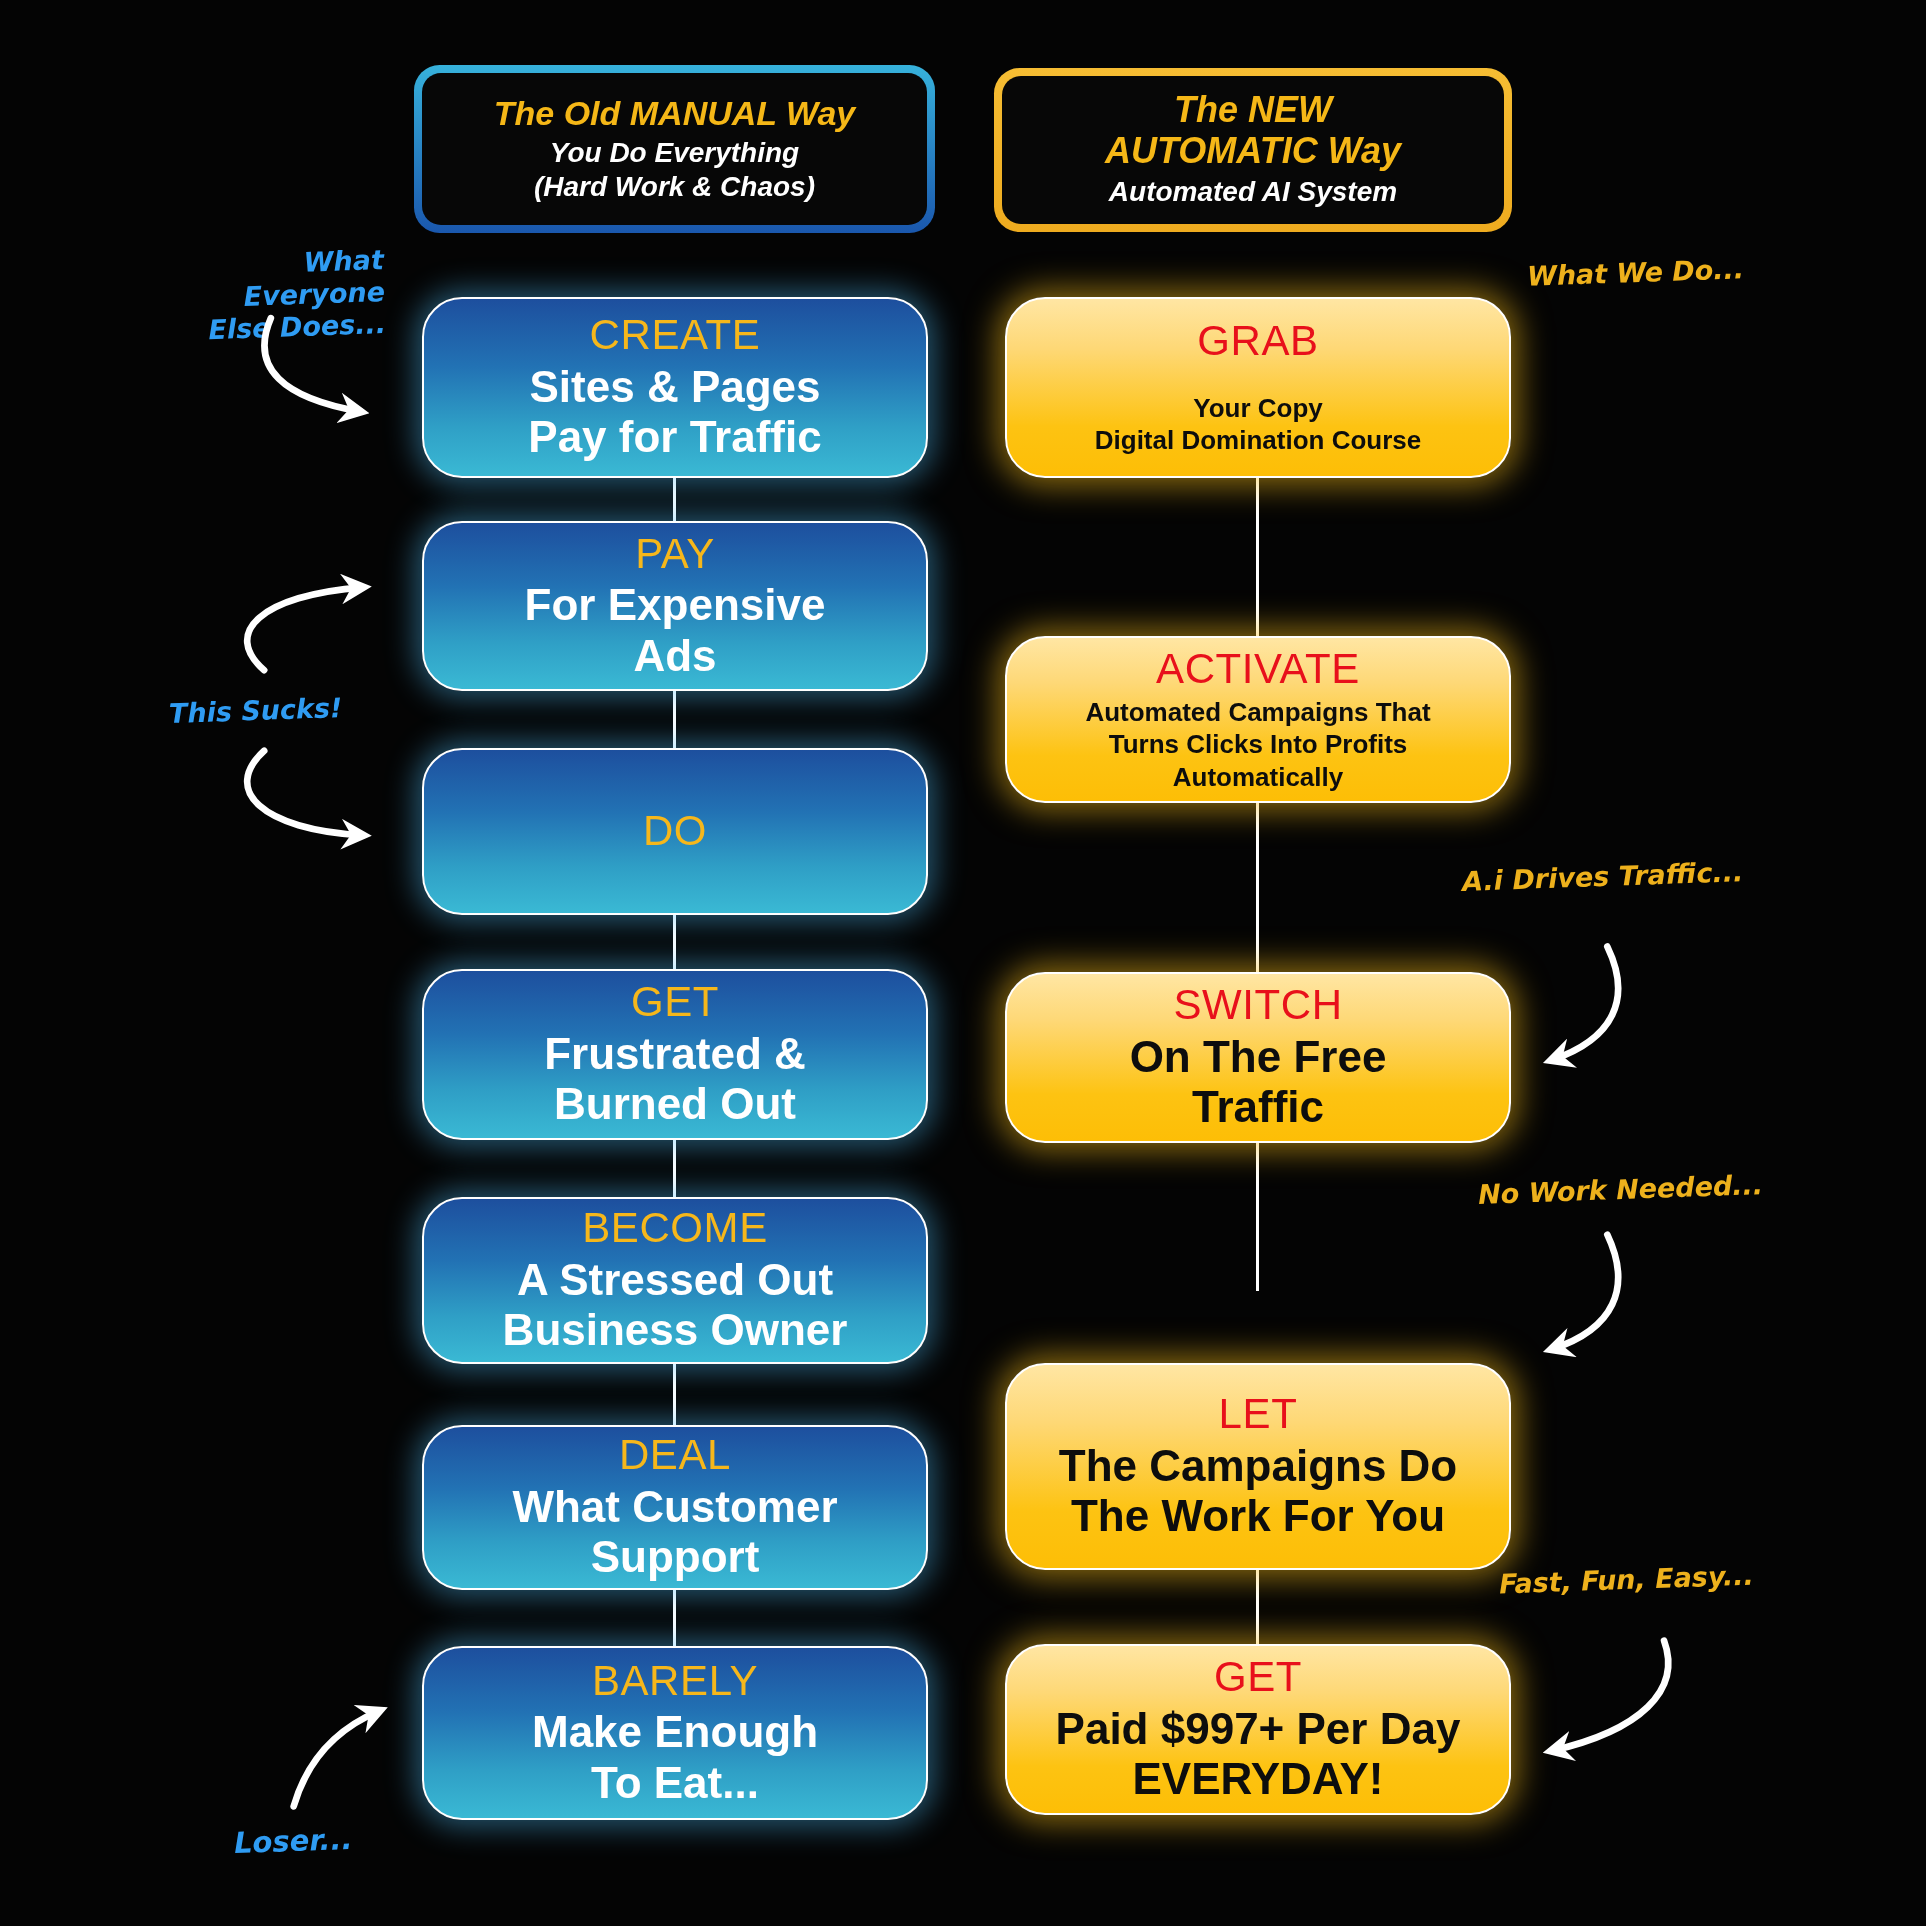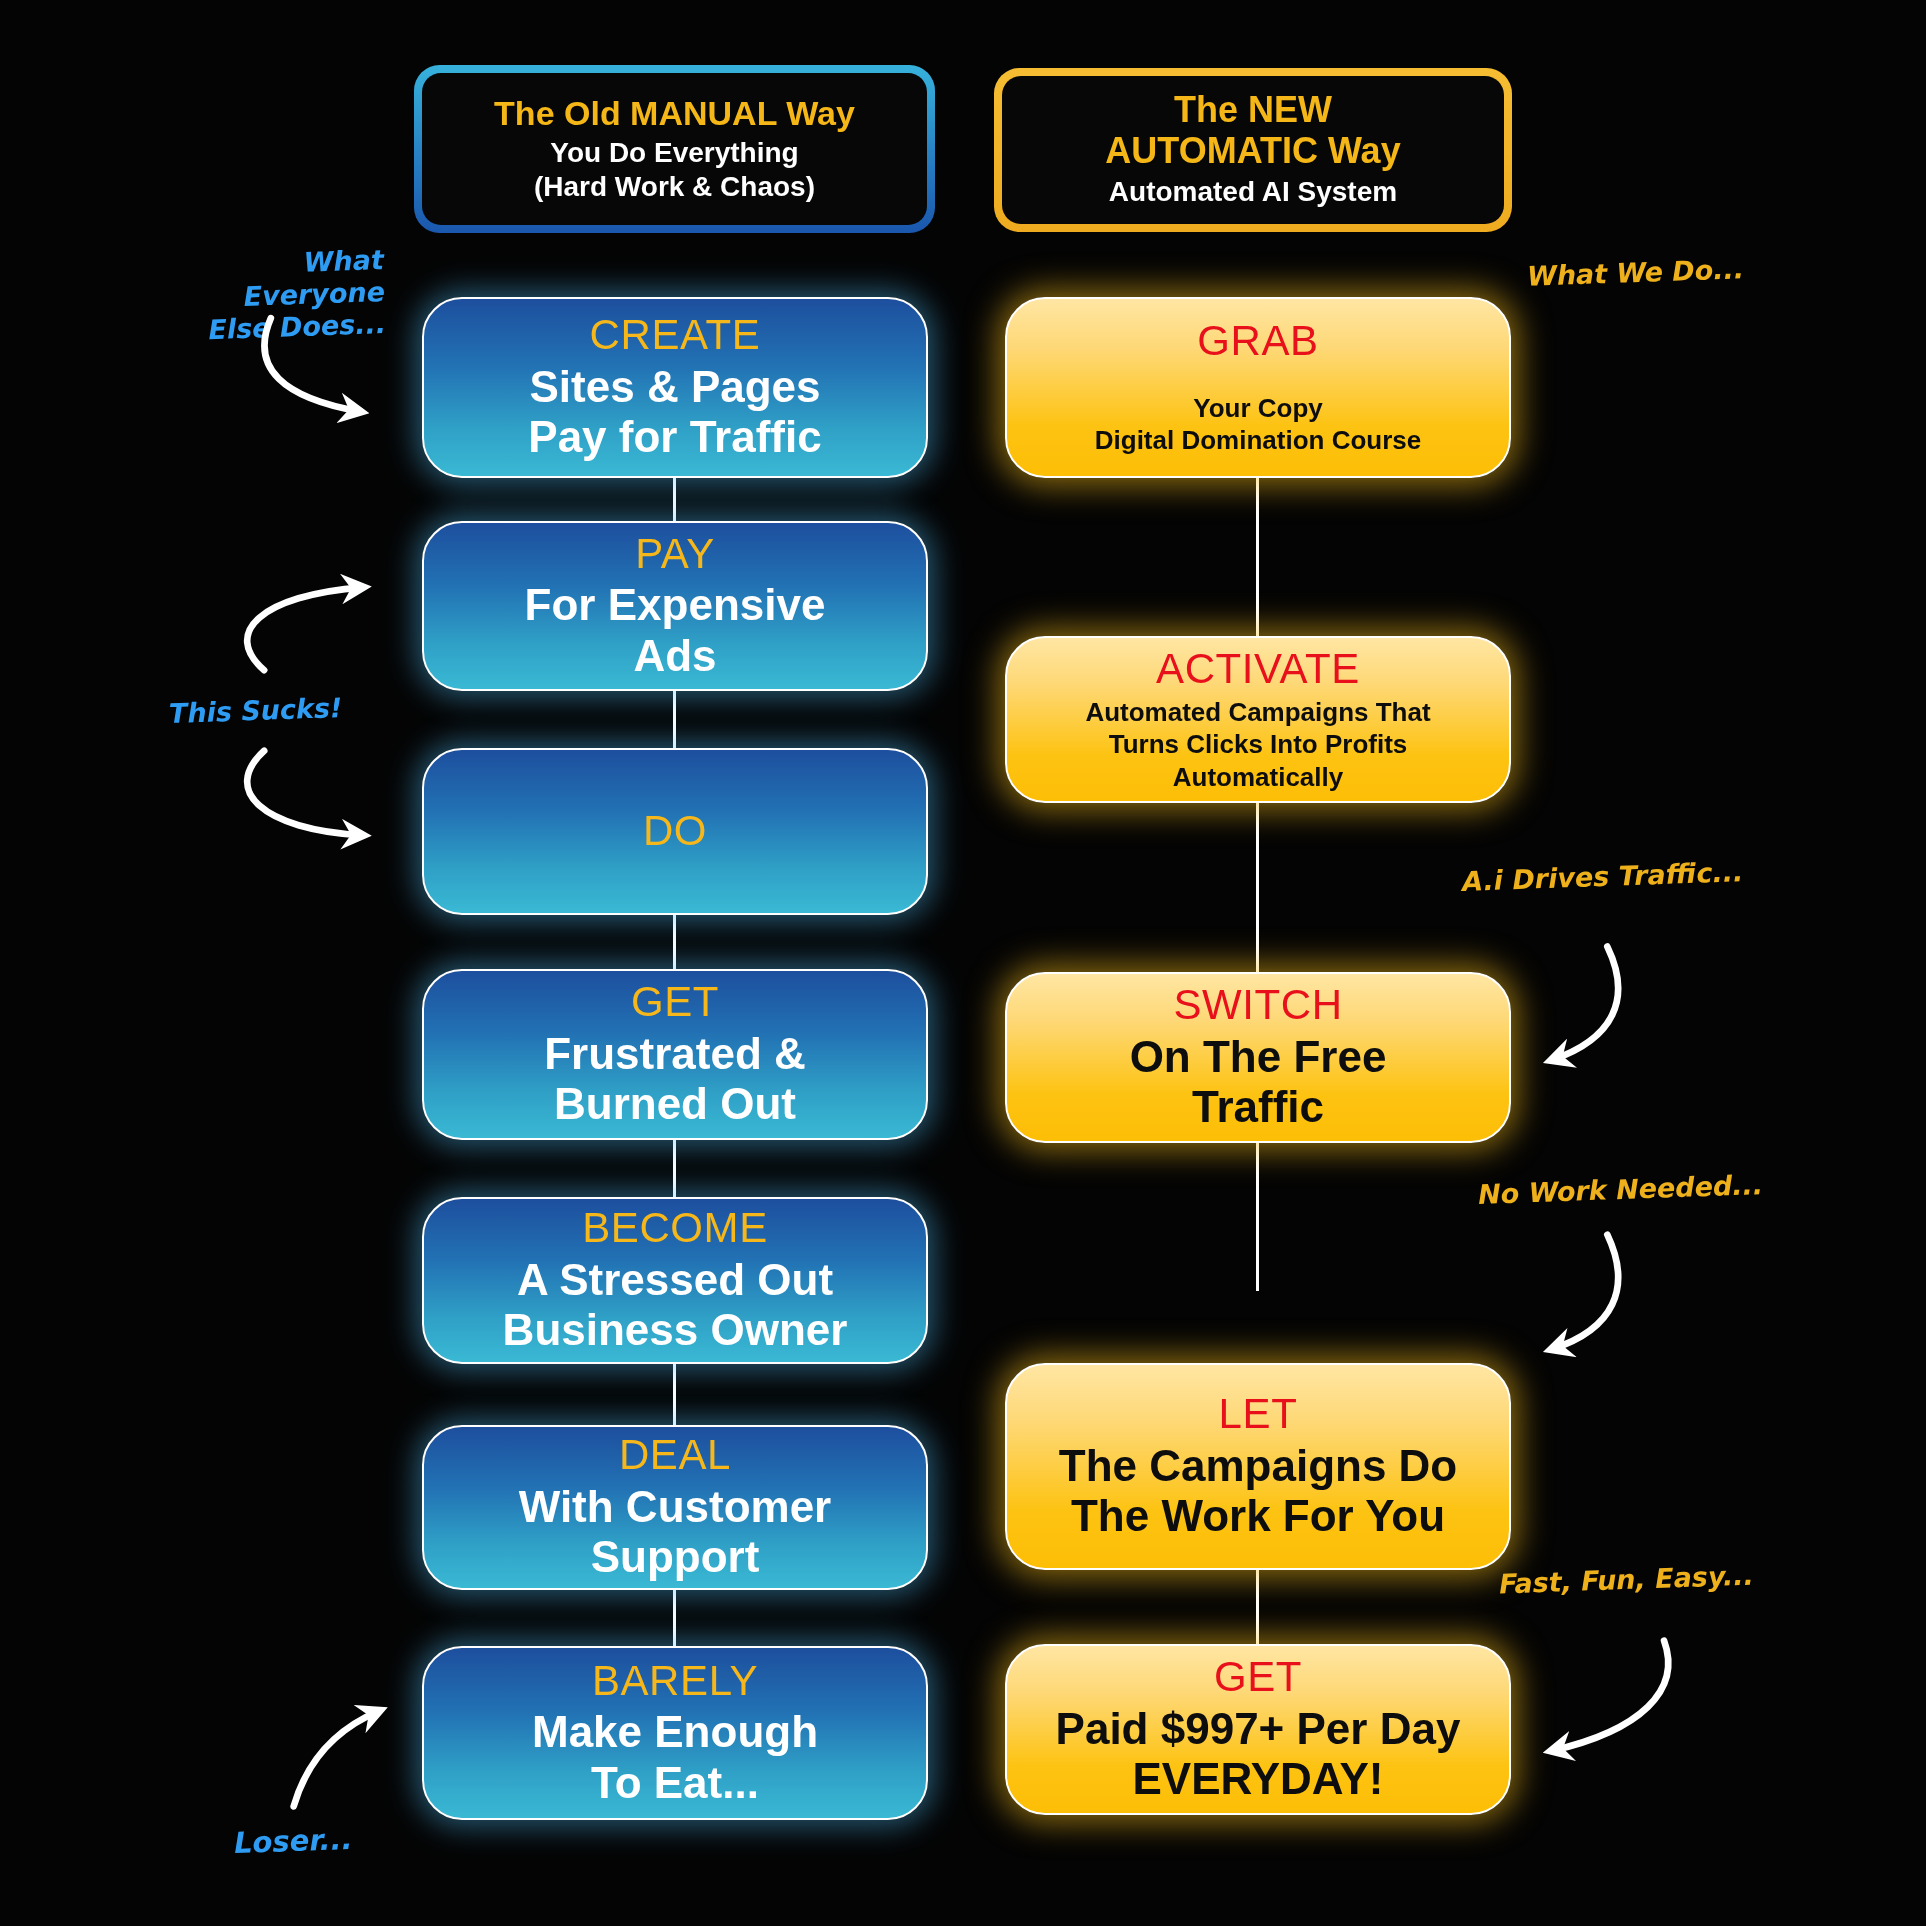--- a/index.html
+++ b/index.html
@@ -2,21 +2,21 @@
 <html style="font-size:9px"><head>
 <meta charset="utf-8">
 <style>
   html,body{margin:0;padding:0;background:#000;width:1926px;height:1926px;overflow:hidden;}
   #canvas{position:relative;width:1926px;height:1926px;background:#040404;
           font-family:"Liberation Sans",sans-serif;}
   
   .hdr-wrap{position:absolute;border-radius:25.6px;padding:7.8px;box-sizing:border-box;}
   .hdr-inner{width:100%;height:100%;background:#070707;border-radius:19px;
              display:flex;flex-direction:column;align-items:center;justify-content:center;
-             text-align:center;}
+             text-align:center;font-style:italic;}
   .hdr-title{font-size:36px;font-weight:800;color:#f5b717;line-height:1.12;white-space:pre-line;}
   .hdr-sub{font-size:28px;font-weight:800;color:#ffffff;line-height:1.22;white-space:pre-line;margin-top:4.4px;}
   
   .box{position:absolute;width:506px;border-radius:40px;border:2.8px solid #ffffff;
        box-sizing:border-box;display:flex;flex-direction:column;align-items:center;
        justify-content:center;text-align:center;padding:10px 16.7px;}
   .box.blue{left:422px;
        background:linear-gradient(180deg,#1d4f9e 0%,#2272b4 38%,#2f9fc6 72%,#3ab9d4 100%);
        box-shadow:0 0 31px 5.6px rgba(80,195,255,0.45);}
   .box.gold{left:1005px;
@@ -92,21 +92,21 @@
     <div class="body">Frustrated &amp;
 Burned Out</div>
   </div>
   <div class="box blue" style="top:1197px;height:167px">
     <div class="kw">BECOME</div>
     <div class="body">A Stressed Out
 Business Owner</div>
   </div>
   <div class="box blue" style="top:1425px;height:165px">
     <div class="kw">DEAL</div>
-    <div class="body">With Customer
+    <div class="body">What Customer
 Support</div>
   </div>
   <div class="box blue" style="top:1646px;height:174px">
     <div class="kw">BARELY</div>
     <div class="body">Make Enough
 To Eat...</div>
   </div>
 
   <div class="box gold" style="top:297px;height:181px">
     <div class="kw">GRAB</div>

